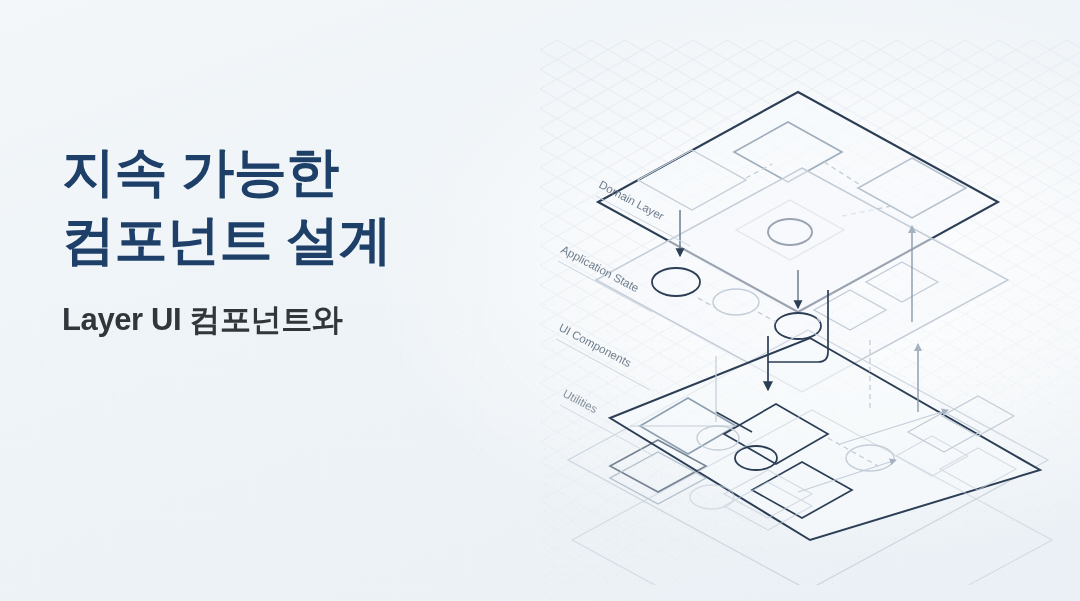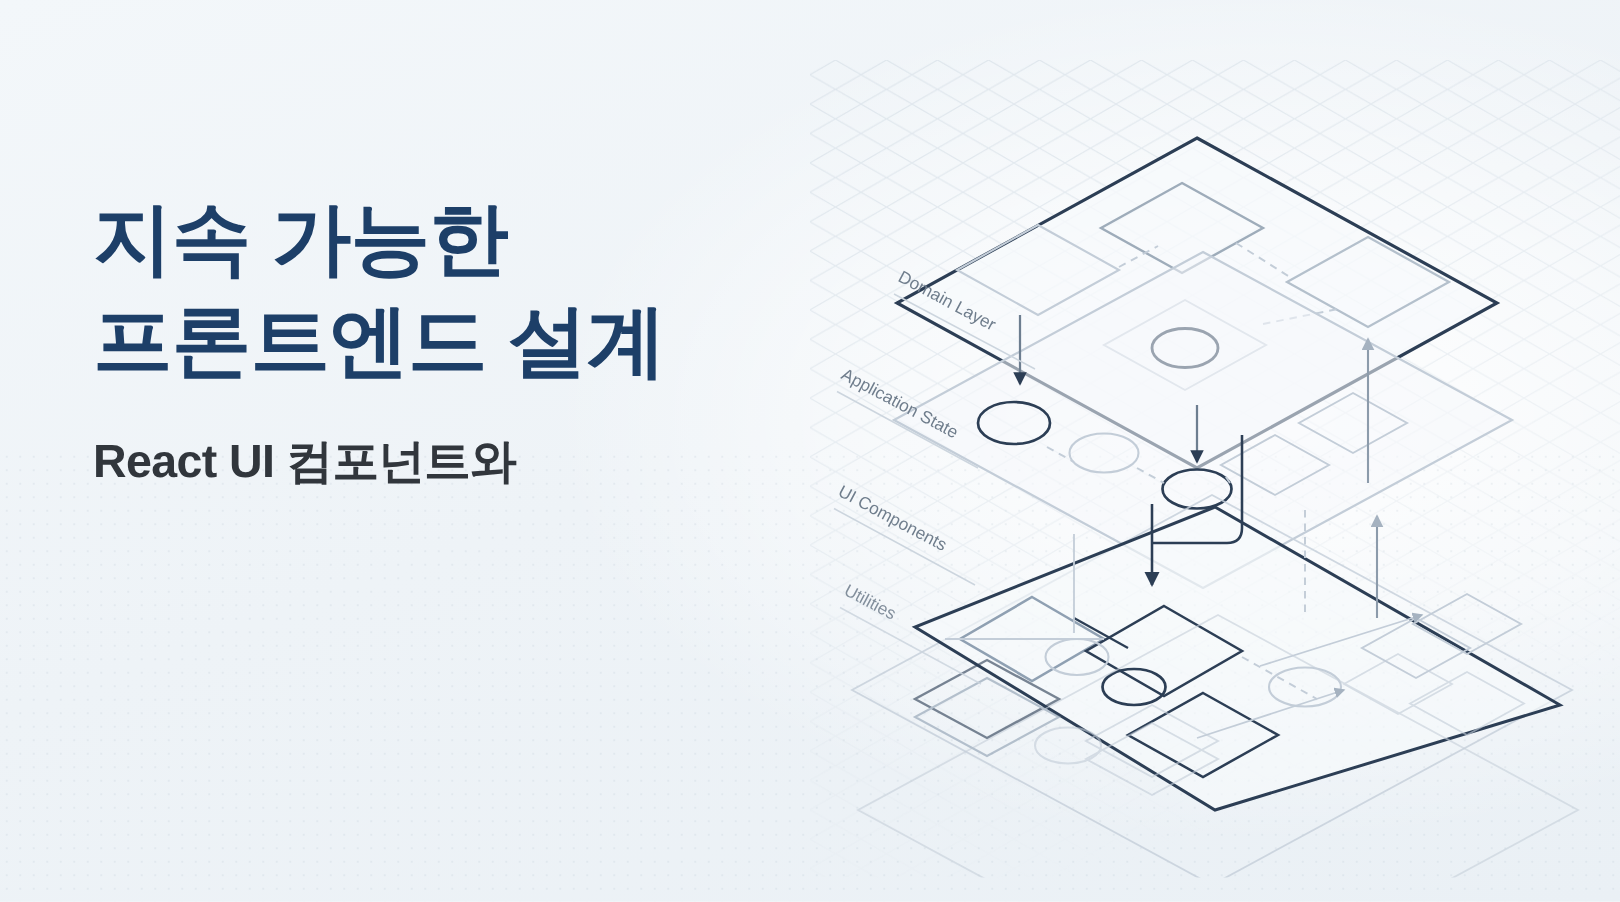--- a/index.html
+++ b/index.html
@@ -35,21 +35,21 @@
     background-image: radial-gradient(#8fa3b5 0.7px, transparent 0.7px);
     background-size: 9px 9px;
     opacity: 0.13;
     pointer-events: none;
   }
 
   
   #text-block {
     position: absolute;
     left: 62px;
-    top: 126px;
+    top: 138px;
     width: 470px;
   }
 
   .title-line {
     font-size: 53px;
     font-weight: 700;
     line-height: 1.28;
     color: #1d3f68;
     letter-spacing: -0.5px;
     white-space: nowrap;
@@ -80,25 +80,25 @@
 <body>
 
 <div id="hero">
 
   <div id="dot-texture"></div>
 
   <div id="text-block">
 
     <h1>
       <div class="title-line">지속 가능한</div>
-      <div class="title-line">프론트엔드 설계</div>
+      <div class="title-line">컴포넌트 설계</div>
     </h1>
 
     <div id="subtitle-wrap">
-      <div class="subtitle-line">React UI 컴포넌트와</div>
+      <div class="subtitle-line">Layer UI 컴포넌트와</div>
     </div>
 
   </div>
 
   <div id="diagram">
     <svg viewBox="0 0 540 545" xmlns="http://www.w3.org/2000/svg">
       <defs>
 
         <pattern id="isogrid" width="34" height="19.6" patternUnits="userSpaceOnUse" patternTransform="translate(0,0)">
           <path d="M0 9.8 L17 0 L34 9.8 L17 19.6 Z" fill="none" stroke="#dbe3ea" stroke-width="0.8"></path>

